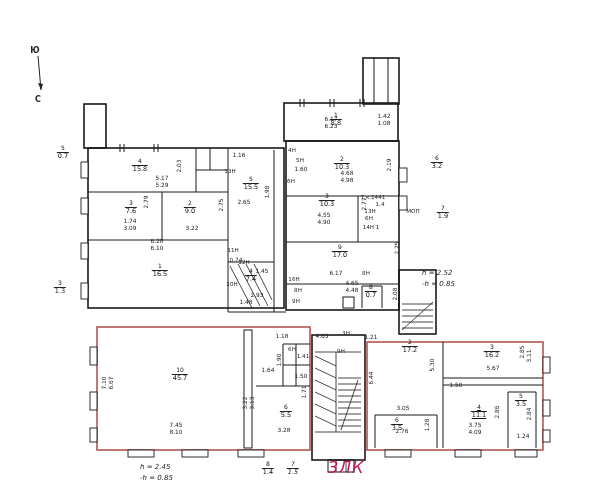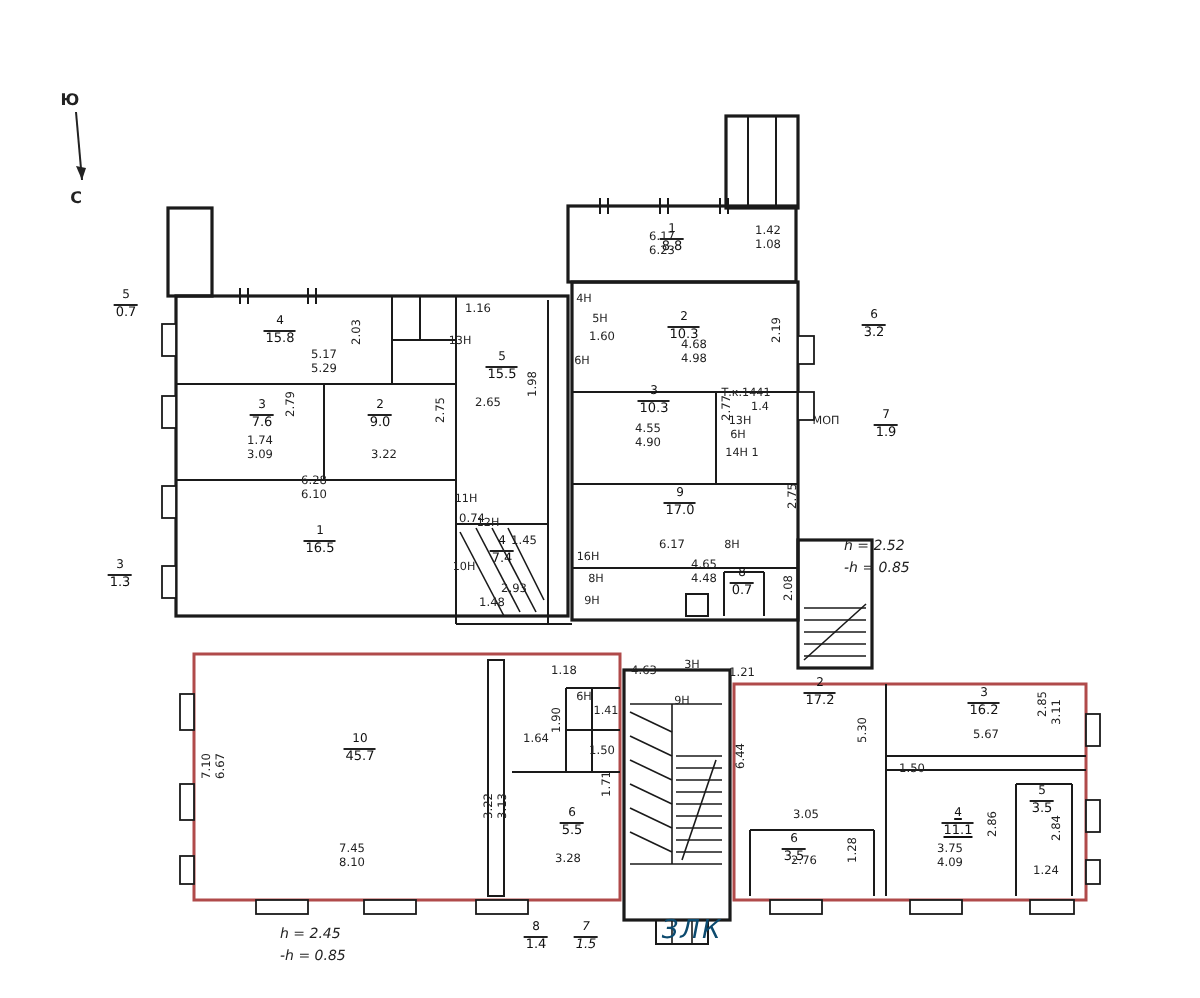--- a/index.html
+++ b/index.html
@@ -12,21 +12,21 @@
         font-size:6.5px;line-height:1.1;color:#111;white-space:nowrap;}
   .room .n{font-size:6px;}
   .room .a{border-top:.9px solid #222;padding:0 1px;}
   .dim{position:absolute;font-size:5.8px;color:#222;transform:translate(-50%,-50%);
        white-space:nowrap;}
   .dim.rot{transform:translate(-50%,-50%) rotate(-90deg);}
   .note{position:absolute;font-size:5.6px;color:#222;transform:translate(-50%,-50%);
         white-space:nowrap;}
   .note.compass{font-size:8px;font-weight:bold;}
   .hnote{position:absolute;font-size:7px;font-style:italic;color:#222;line-height:1.5;}
-  #zlk{position:absolute;font-size:13px;font-style:italic;color:#0c4a6e;
+  #zlk{position:absolute;font-size:16px;font-style:italic;color:#be185d;
        transform:translate(-50%,0);letter-spacing:1px;text-align:right;}
 </style>
 </head>
 <body>
 
 <div id="stage">
 
 
   <svg width="600" height="499" viewBox="0 0 600 499">
 

